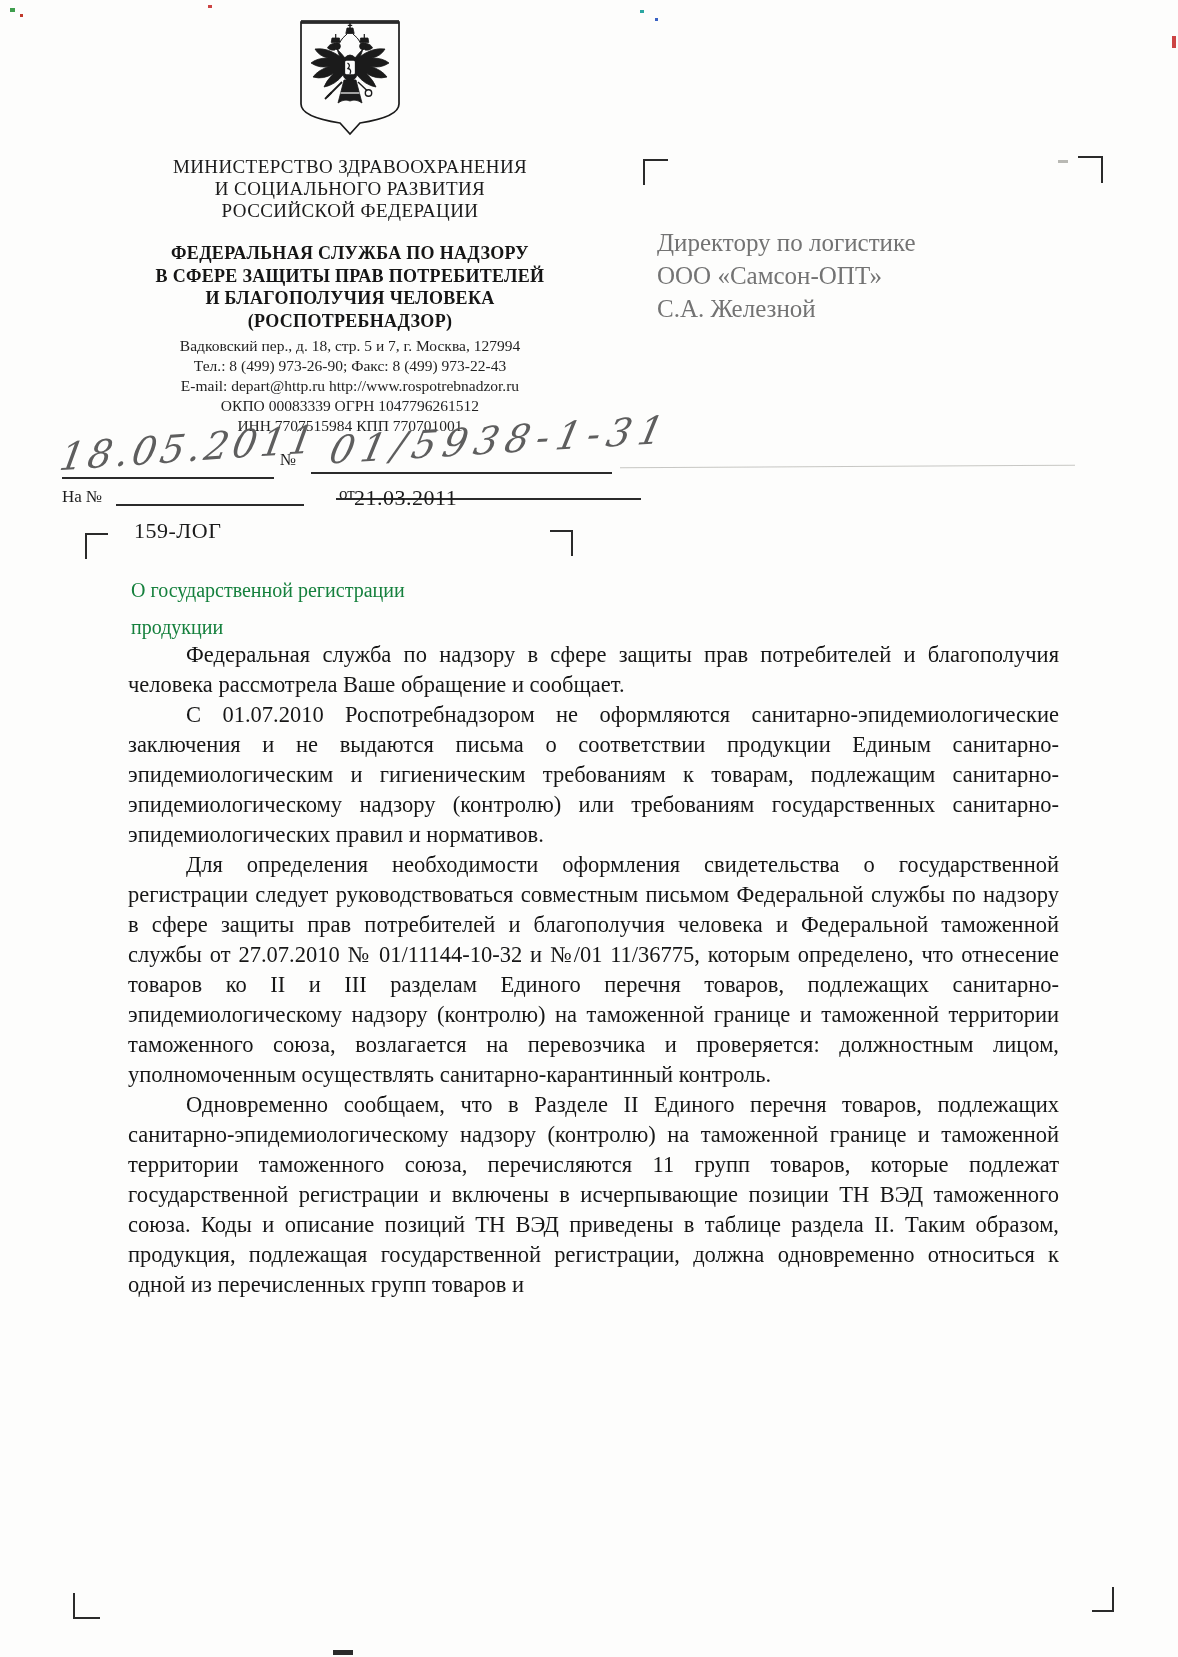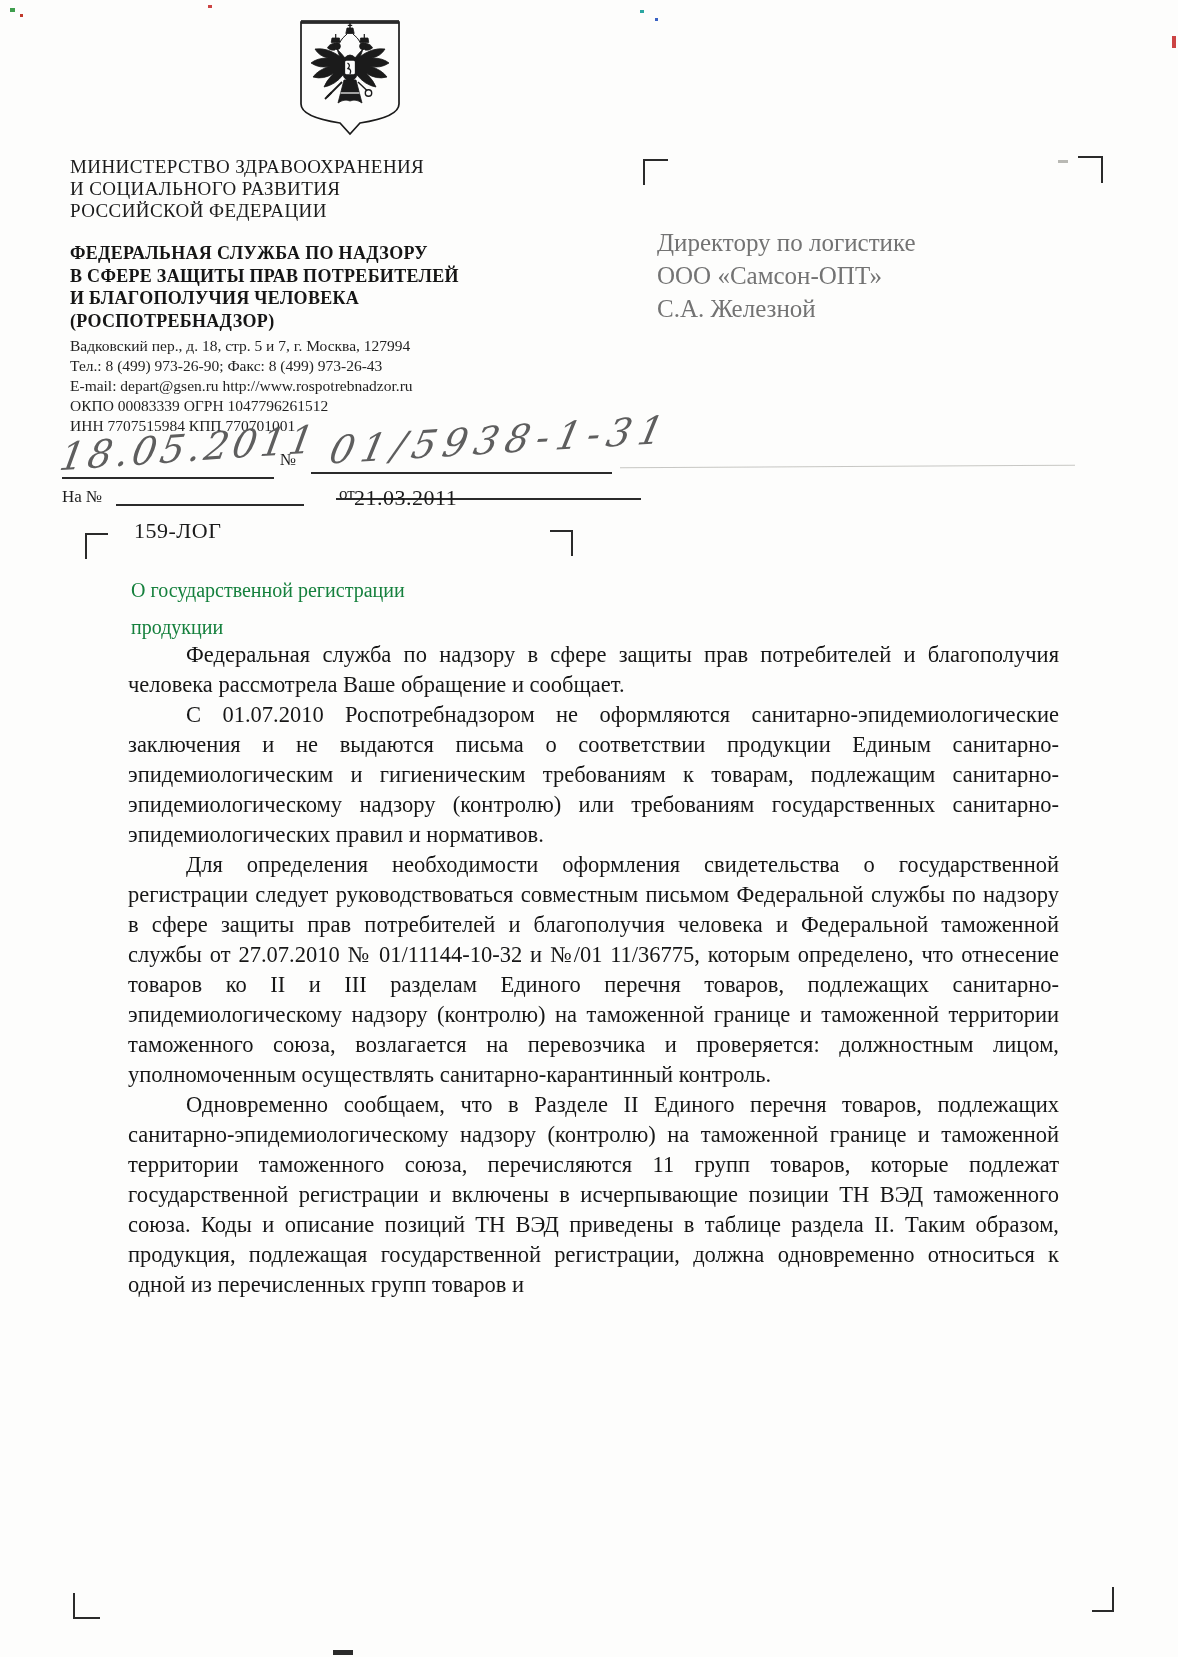--- a/index.html
+++ b/index.html
@@ -11,20 +11,21 @@
     background: #fdfdfc;
     overflow: hidden;
     font-family: "Liberation Serif", "DejaVu Serif", serif;
     color: #1d1d1d;
   }
   
   .letterhead {
     position: absolute;
     left: 70px; top: 12px;
     width: 560px;
+    text-align: center;
   }
   .emblem-wrap { margin: 6px auto 0 auto; width: 104px; height: 120px; }
   .ministry {
     margin-top: 18px;
     font-size: 19px;
     line-height: 22px;
     letter-spacing: 0.4px;
     color: #1b1b1b;
   }
   .service {
@@ -146,22 +147,22 @@
 
     <div class="service">
       <div>ФЕДЕРАЛЬНАЯ СЛУЖБА ПО НАДЗОРУ</div>
       <div>В СФЕРЕ ЗАЩИТЫ ПРАВ ПОТРЕБИТЕЛЕЙ</div>
       <div>И БЛАГОПОЛУЧИЯ ЧЕЛОВЕКА</div>
       <div>(РОСПОТРЕБНАДЗОР)</div>
     </div>
 
     <div class="contact">
       <div>Вадковский пер., д. 18, стр. 5 и 7,  г. Москва, 127994</div>
-      <div>Тел.: 8 (499) 973-26-90; Факс: 8 (499) 973-26-43</div>
-      <div>E-mail: depart@gsen.ru  http://www.rospotrebnadzor.ru</div>
+      <div>Тел.: 8 (499) 973-26-90; Факс: 8 (499) 973-22-43</div>
+      <div>E-mail: depart@http.ru  http://www.rospotrebnadzor.ru</div>
       <div>ОКПО 00083339  ОГРН 1047796261512</div>
       <div>ИНН 7707515984  КПП 770701001</div>
     </div>
   </div>
 
   <div class="recipient">
     <div>Директору по логистике</div>
     <div>ООО «Самсон-ОПТ»</div>
     <div>С.А. Железной</div>
   </div>

